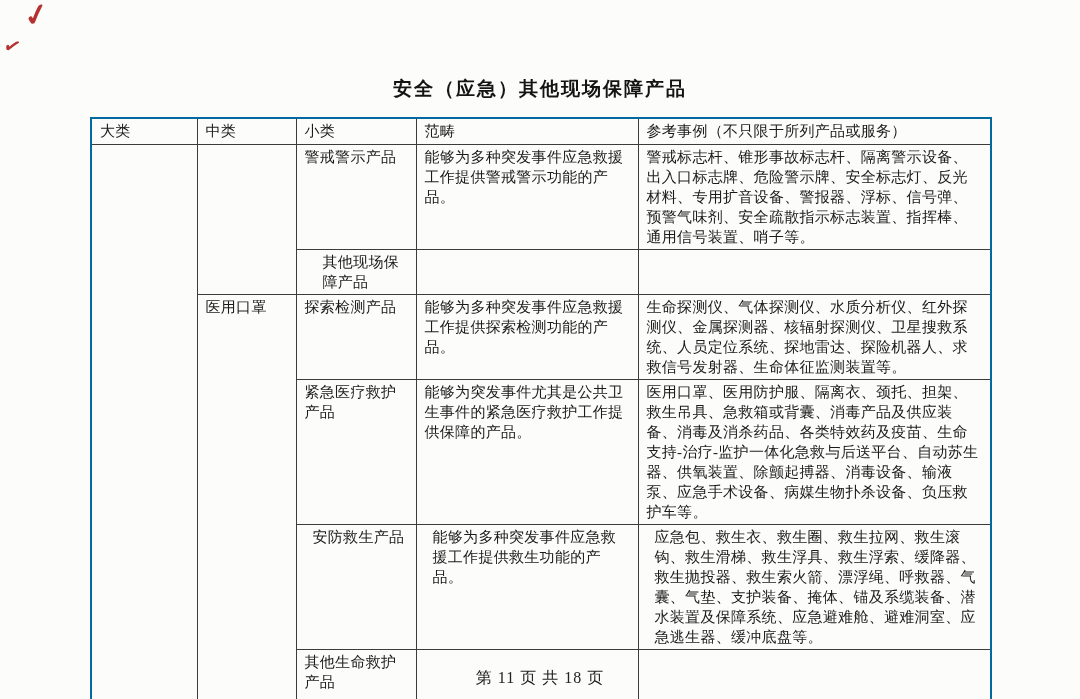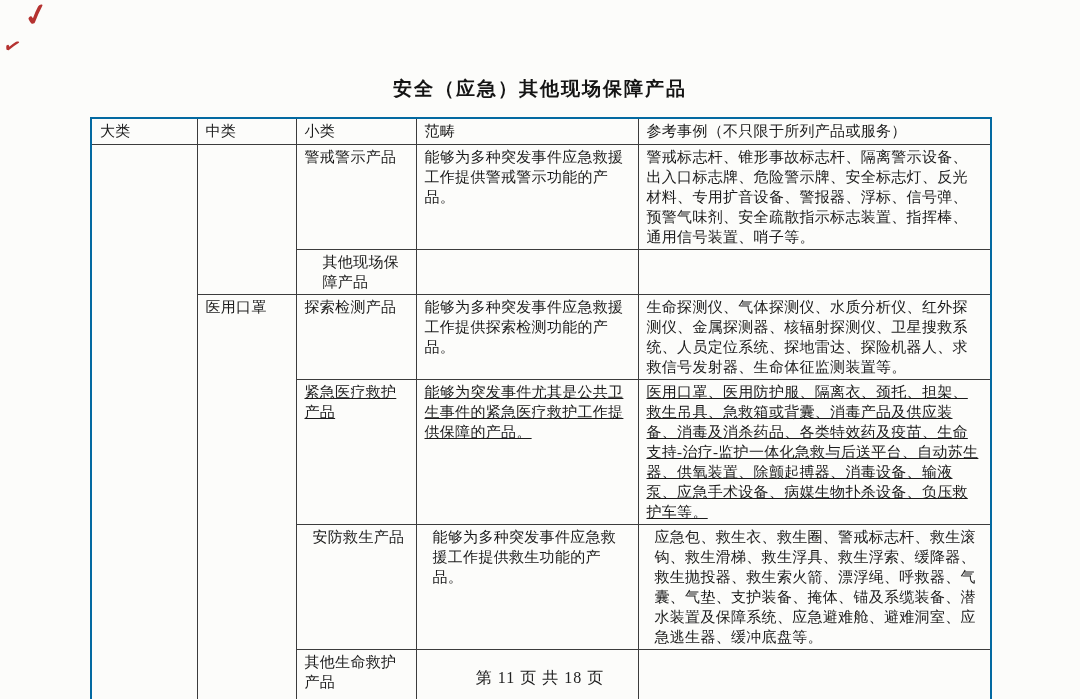--- a/index.html
+++ b/index.html
@@ -29,21 +29,21 @@
     font-size:15px; line-height:20px;
     font-weight:normal; text-align:left;
     overflow:hidden;
     letter-spacing:0.3px;
   }
   table.cat th { height:26px; padding-top:2px; white-space:nowrap; }
   td.scope, td.examples, td.subcat { text-align:justify; text-justify:inter-ideograph; }
   tr.r1 td { height:102px;margin-left:48px; }
   tr.r2 td { height:40px;padding-left:26px;  }
   tr.r3 td { height:75px;  }
-  tr.r4 td { height:124px;text-decoration:underline; }
+  tr.r4 td { height:124px; }
   tr.r5 td { height:118px;padding-left:16px; }
   tr.r6 td { height:66px;  }
   .footer {
     position:absolute; left:0; bottom:10px; width:100%;
     text-align:center; font-size:16px; color:#222;
     letter-spacing:1px;
   }
 </style>
 </head>
 <body>
@@ -91,21 +91,21 @@
         <td class="examples">生命探测仪、气体探测仪、水质分析仪、红外探测仪、金属探测器、核辐射探测仪、卫星搜救系统、人员定位系统、探地雷达、探险机器人、求救信号发射器、生命体征监测装置等。</td>
       </tr>
       <tr class="r4">
         <td class="subcat">紧急医疗救护产品</td>
         <td class="scope">能够为突发事件尤其是公共卫生事件的紧急医疗救护工作提供保障的产品。</td>
         <td class="examples">医用口罩、医用防护服、隔离衣、颈托、担架、救生吊具、急救箱或背囊、消毒产品及供应装备、消毒及消杀药品、各类特效药及疫苗、生命支持-治疗-监护一体化急救与后送平台、自动苏生器、供氧装置、除颤起搏器、消毒设备、输液泵、应急手术设备、病媒生物扑杀设备、负压救护车等。</td>
       </tr>
       <tr class="r5">
         <td class="subcat">安防救生产品</td>
         <td class="scope">能够为多种突发事件应急救援工作提供救生功能的产品。</td>
-        <td class="examples">应急包、救生衣、救生圈、警戒标志杆、救生滚钩、救生滑梯、救生浮具、救生浮索、缓降器、救生抛投器、救生索火箭、漂浮绳、呼救器、气囊、气垫、支护装备、掩体、锚及系缆装备、潜水装置及保障系统、应急避难舱、避难洞室、应急逃生器、缓冲底盘等。</td>
+        <td class="examples">应急包、救生衣、救生圈、救生拉网、救生滚钩、救生滑梯、救生浮具、救生浮索、缓降器、救生抛投器、救生索火箭、漂浮绳、呼救器、气囊、气垫、支护装备、掩体、锚及系缆装备、潜水装置及保障系统、应急避难舱、避难洞室、应急逃生器、缓冲底盘等。</td>
       </tr>
       <tr class="r6">
         <td class="subcat">其他生命救护产品</td>
         <td class="scope"></td>
         <td class="examples"></td>
       </tr>
     </tbody>
       </table>
   </div>
 

